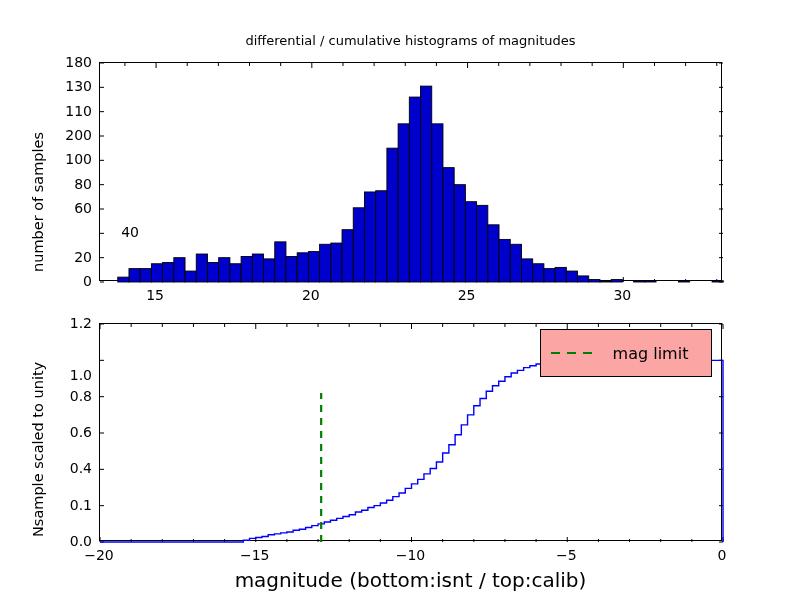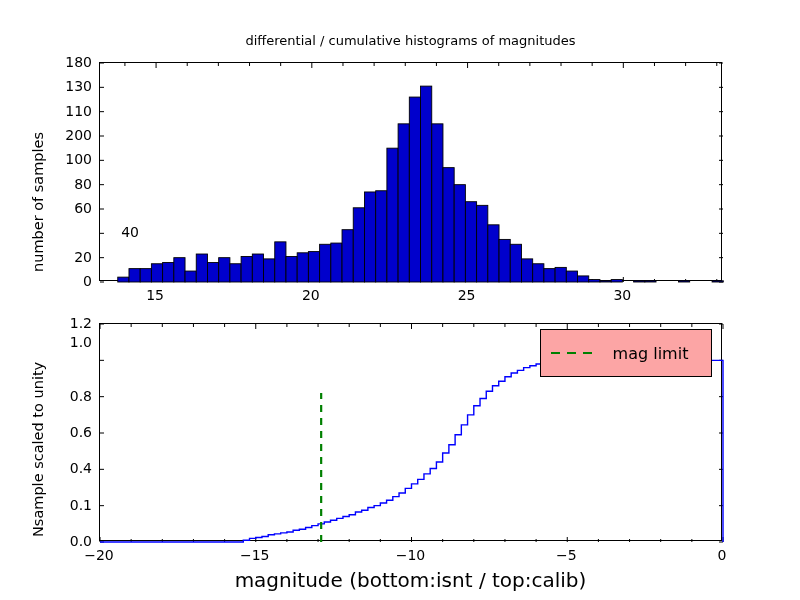--- a/index.html
+++ b/index.html
@@ -327,21 +327,21 @@
         <line x1="221.165" y1="218" x2="221.165" y2="69.03333333333333" stroke="#008000" stroke-width="2.2" stroke-dasharray="7,6"></line>
       </svg>
   </div>
 
   <div id="bottom-yticks">
       <div class="tick-label ytick-label" style="left: 92px; top: 541px;">0.0</div>
       <div class="tick-label ytick-label" style="left: 92px; top: 504.667px;">0.1</div>
       <div class="tick-label ytick-label" style="left: 92px; top: 468.333px;">0.4</div>
       <div class="tick-label ytick-label" style="left: 92px; top: 432px;">0.6</div>
       <div class="tick-label ytick-label" style="left: 92px; top: 395.667px;">0.8</div>
-      <div class="tick-label ytick-label" style="left: 92px; top: 342px;">1.0</div>
+      <div class="tick-label ytick-label" style="left: 92px; top: 375px;">1.0</div>
       <div class="tick-label ytick-label" style="left: 92px; top: 323px;">1.2</div>
     </div>
   <div id="bottom-xticks">
       <div class="tick-label xtick-label" style="left: 99px; top: 547px;">−20</div>
       <div class="tick-label xtick-label" style="left: 254.75px; top: 547px;">−15</div>
       <div class="tick-label xtick-label" style="left: 410.5px; top: 547px;">−10</div>
       <div class="tick-label xtick-label" style="left: 566.25px; top: 547px;">−5</div>
       <div class="tick-label xtick-label" style="left: 722px; top: 547px;">0</div>
     </div>
 

